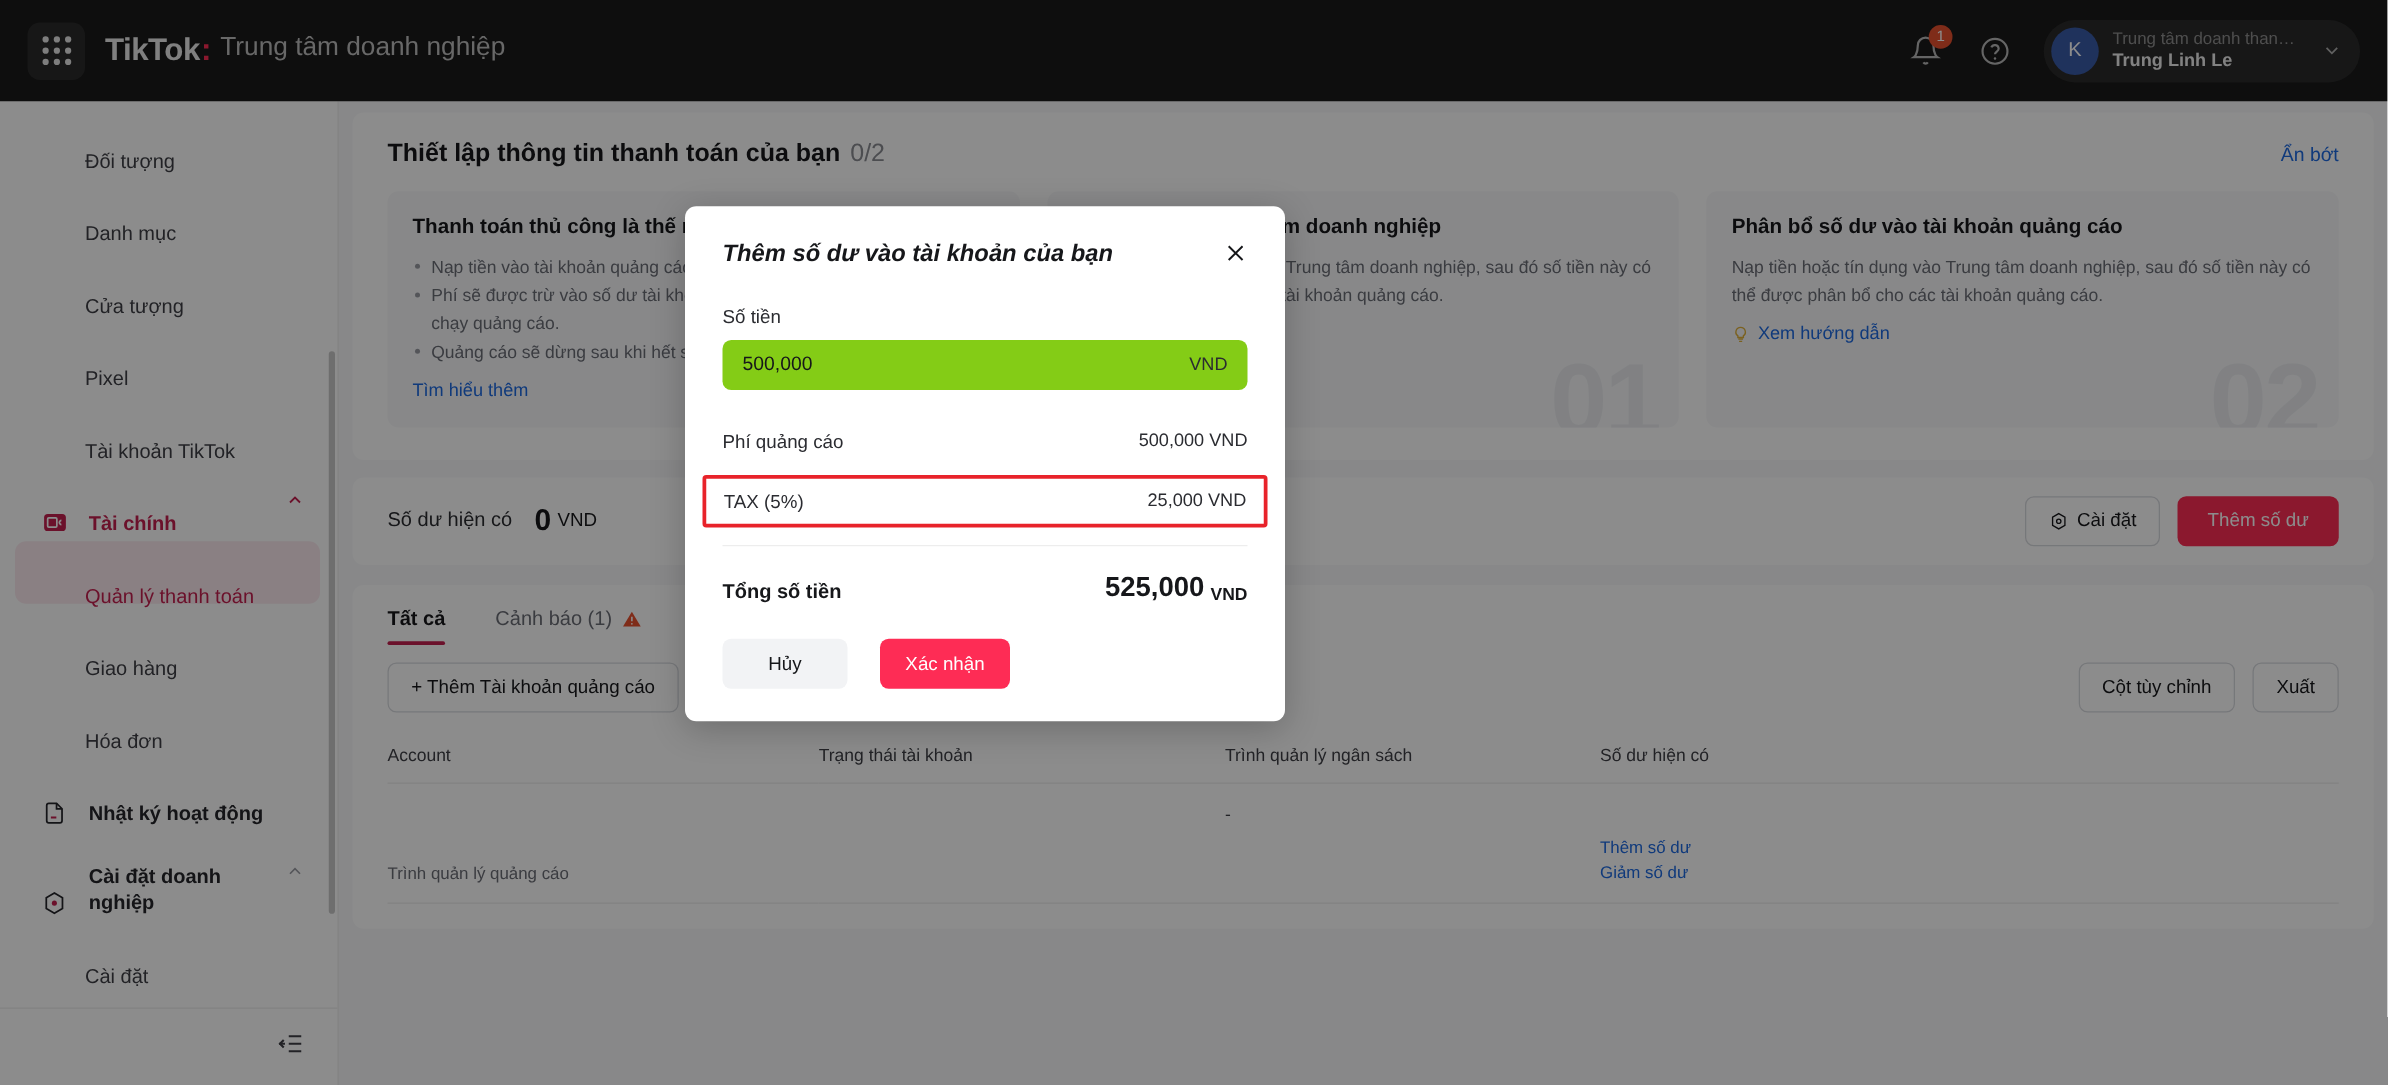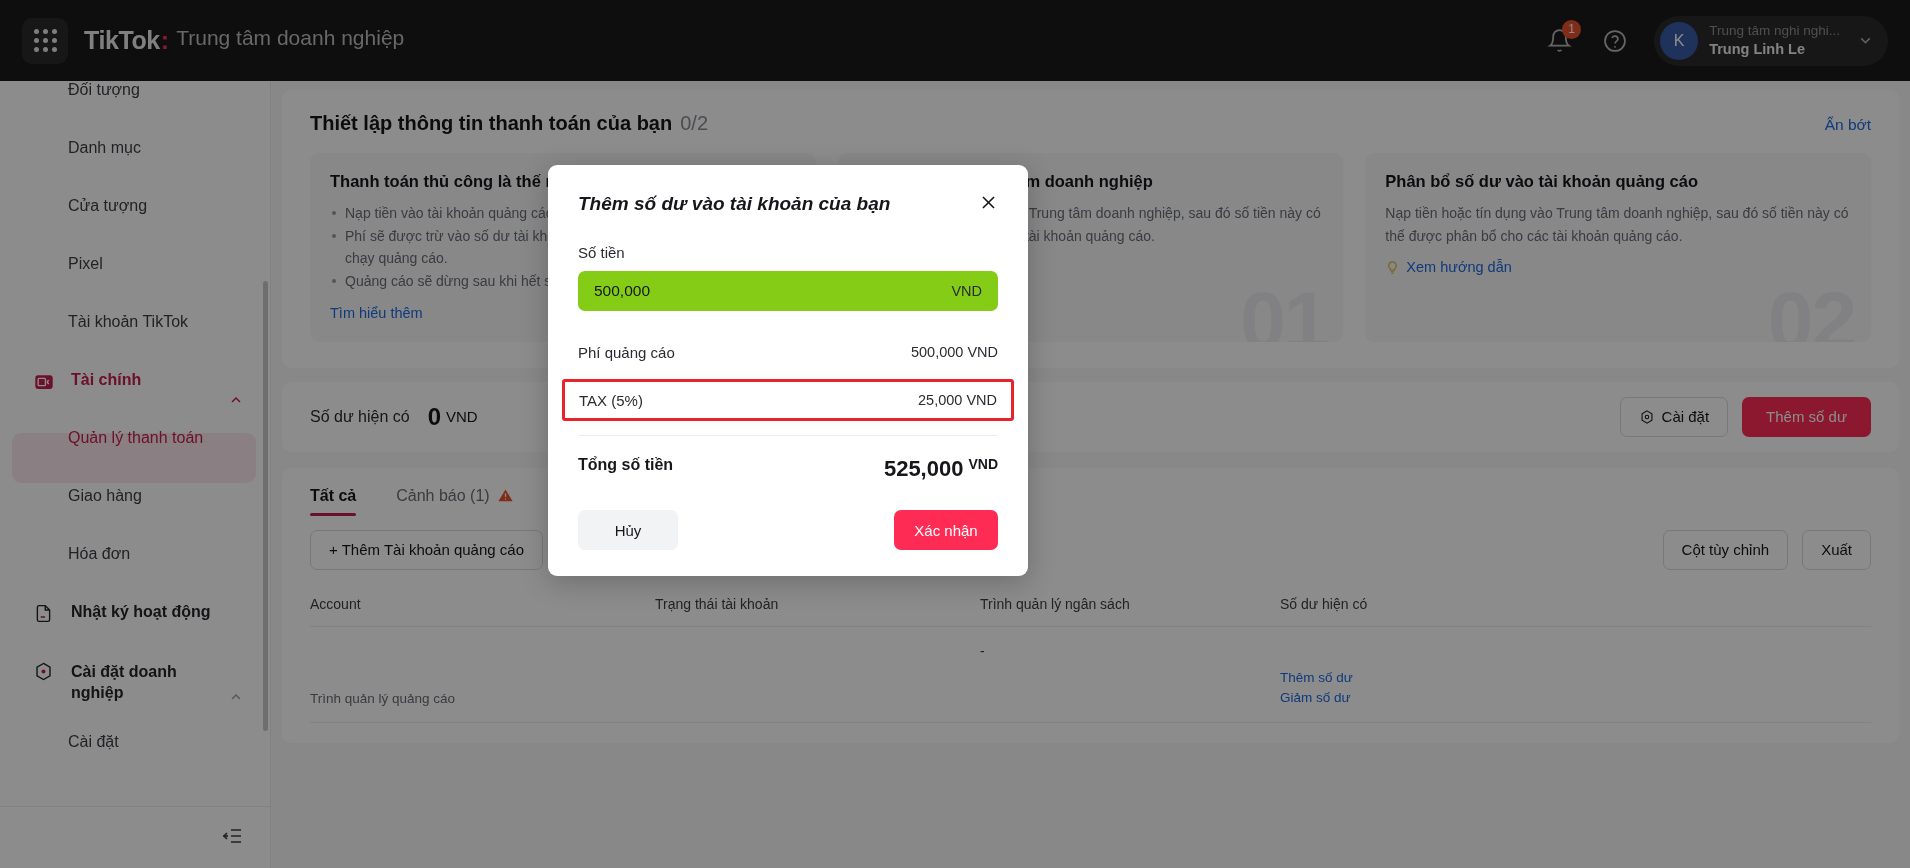--- a/index.html
+++ b/index.html
@@ -47,21 +47,21 @@
   .user-name { color:#ededed; font-size:14.5px; font-weight:bold; white-space:nowrap; }
   .chev { margin-left:6px; }
 
   
   .sidebar {
     position:absolute; top:81px; left:0; width:271px; height:787px;
     background:#fff; border-right:1px solid #ededed; z-index:10;
   }
   .side-scroll { position:relative; height:725px; overflow:hidden; }
   .side-item {
-    display:flex; align-items:flex-start; height:58px; padding-left:30px; cursor:pointer;
+    display:flex; align-items:flex-end; height:58px; padding-left:30px; cursor:pointer;
     font-size:16px; color:#25262b; position:relative;
   }
   .side-item .lbl { margin-left:0; }
   .side-sub { padding-left:68px; color:#3e3f45; font-size:16px; }
   .side-sub.active { color:#c4204f; }
   .side-sub.active::before {
     content:""; position:absolute; left:12px; right:14px; top:4px; bottom:4px;
     background:#fbe9ef; border-radius:9px; z-index:-1;
   }
   .side-parent { font-weight:bold; }
@@ -173,25 +173,25 @@
   .amount-val { font-size:15.5px; color:#16171a; }
   .amount-cur { margin-left:auto; font-size:14.5px; color:#2b2c31; }
   .sum-row { display:flex; align-items:center; height:38px; margin-top:22px; }
   .sum-label { font-size:15px; color:#2b2c31; }
   .sum-val { margin-left:auto; font-size:14.5px; color:#2b2c31; }
   .sum-row.highlight {
     border:3px solid #e8232a; border-radius:3px; margin-top:8px;
     padding:0 14px; margin-left:-16px; margin-right:-16px; height:42px;
   }
   .sum-sep { height:1px; background:#ededed; margin-top:14px; }
-  .total-row { display:flex; align-items:flex-start; margin-top:20px; }
+  .total-row { display:flex; align-items:flex-end; margin-top:20px; }
   .total-label { font-size:16px; font-weight:bold; color:#16171a; }
   .total-val { margin-left:auto; font-size:22px; font-weight:bold; color:#16171a; }
   .total-cur { font-size:14px; font-weight:bold; color:#16171a; margin-left:5px; }
-  .modal-actions { display:flex; justify-content:space-between; gap:0; margin-top:28px; }
+  .modal-actions { display:flex; justify-content:flex-start; gap:26px; margin-top:28px; }
   .btn-ghost { background:#f2f3f5; border:none; min-width:100px; height:40px; }
   .btn-confirm { background:#fe2c55; color:#fff; border:none; min-width:104px; height:40px; font-weight:500; }
 </style>
 </head>
 <body>
 
 <div id="app">
 
   <div class="topbar">
     <div class="grid-btn">
@@ -224,21 +224,21 @@
       <div class="icon-btn">
         <svg width="26" height="26" viewBox="0 0 24 24" fill="none" stroke="#b9b9b9" stroke-width="1.6">
           <circle cx="12" cy="12" r="9.2"></circle>
           <path d="M9.3 9.2a2.8 2.8 0 0 1 5.4 1c0 1.9-2.7 2.3-2.7 4"></path>
           <circle cx="12" cy="17.4" r="0.9" fill="#b9b9b9" stroke="none"></circle>
         </svg>
       </div>
       <div class="user-pill">
         <div class="avatar">K</div>
         <div class="user-txt">
-          <span class="user-org">Trung tâm nghi nghi...</span>
+          <span class="user-org">Trung tâm doanh thanh...</span>
           <span class="user-name">Trung Linh Le</span>
         </div>
         <svg class="chev" width="17" height="17" viewBox="0 0 24 24" fill="none" stroke="#b0b0b0" stroke-width="2">
             <path d="M6 9l6 6 6-6"></path>
           </svg>
       </div>
     </div>
   </div>
 
   <div class="sidebar">

